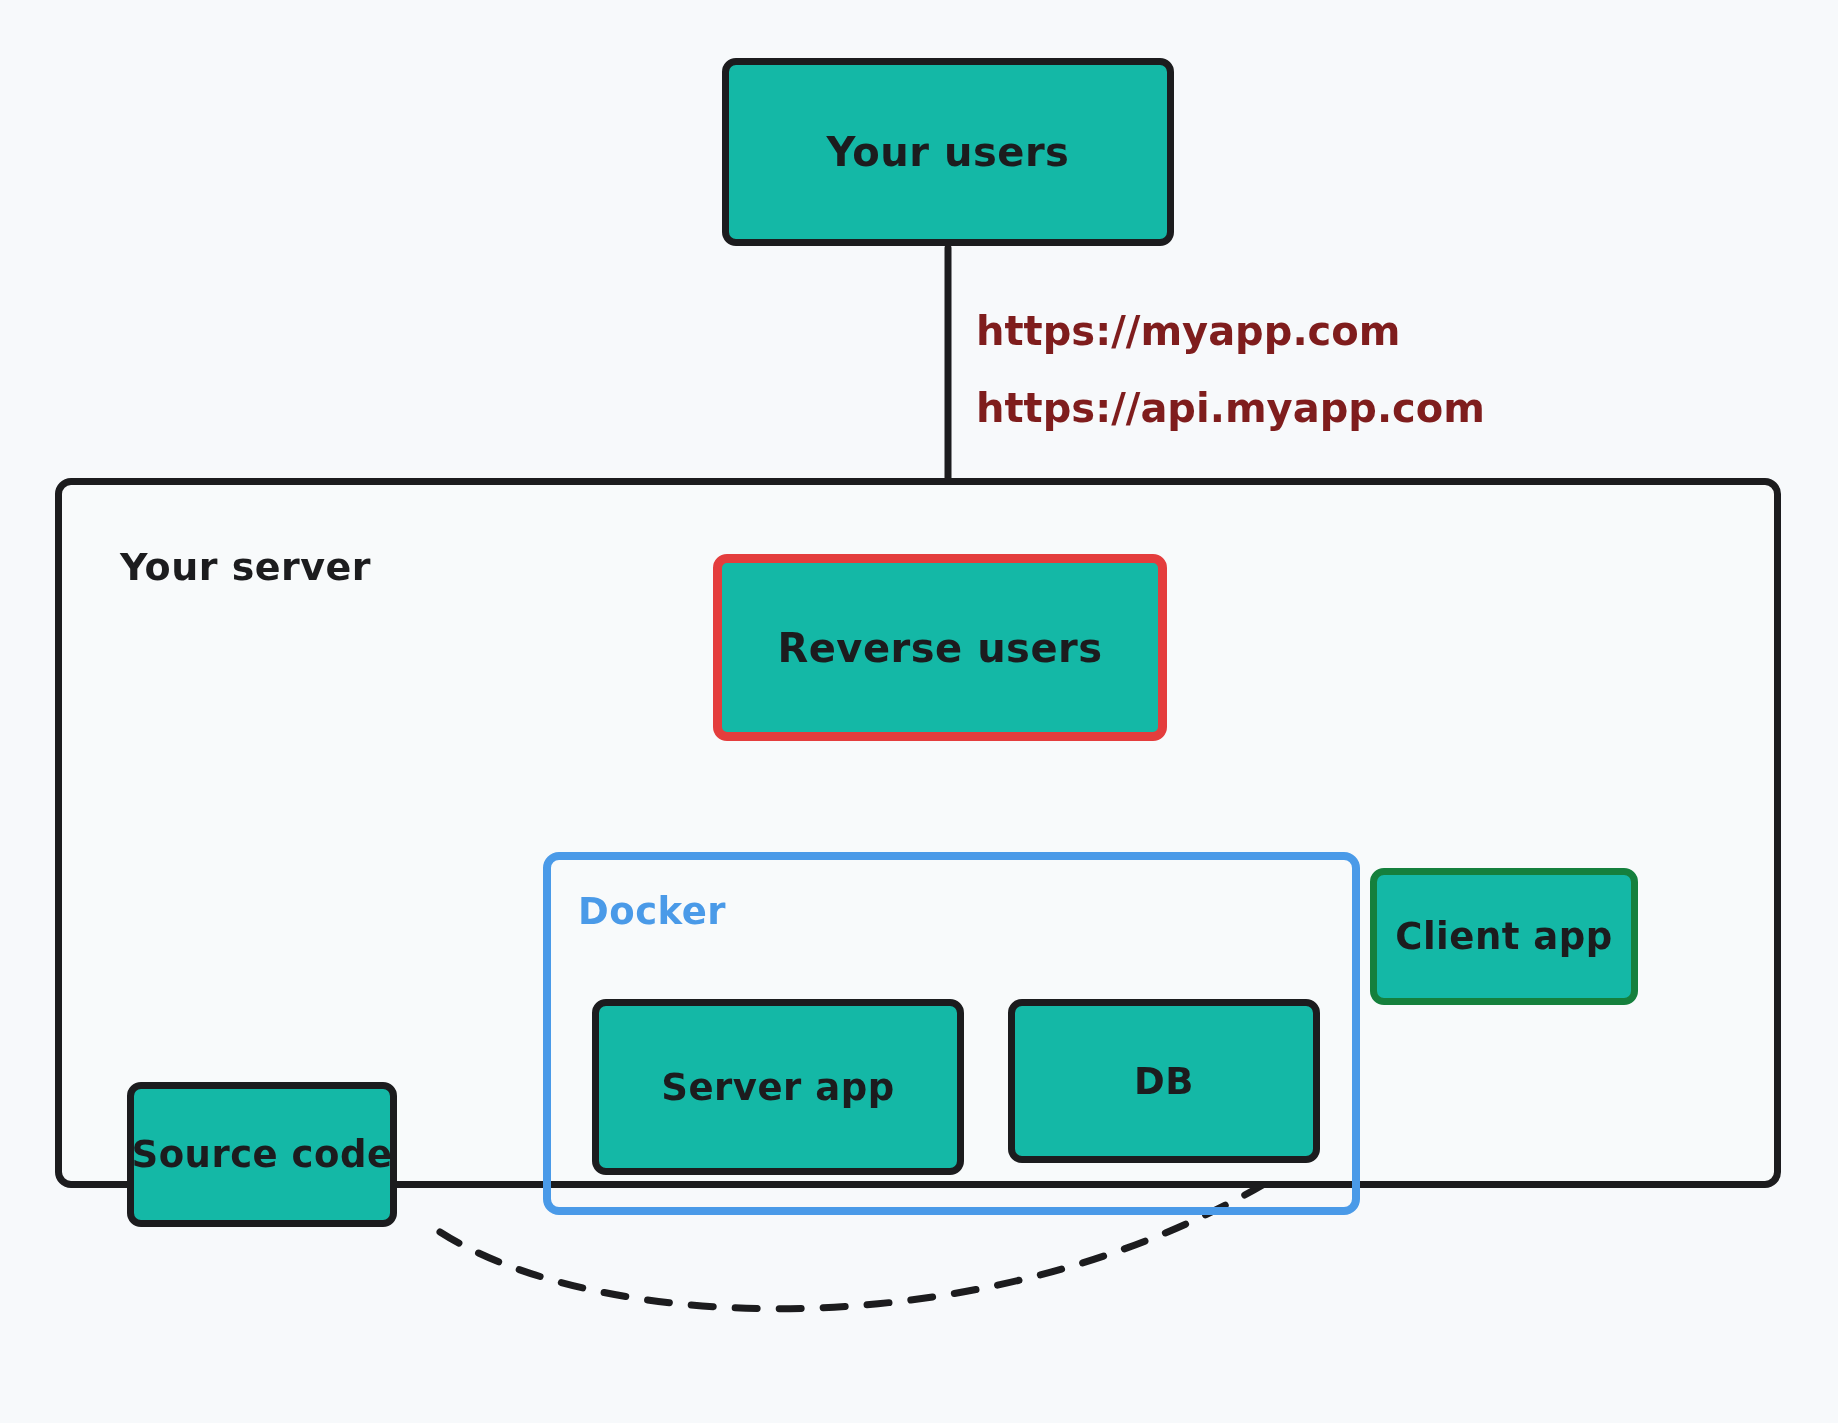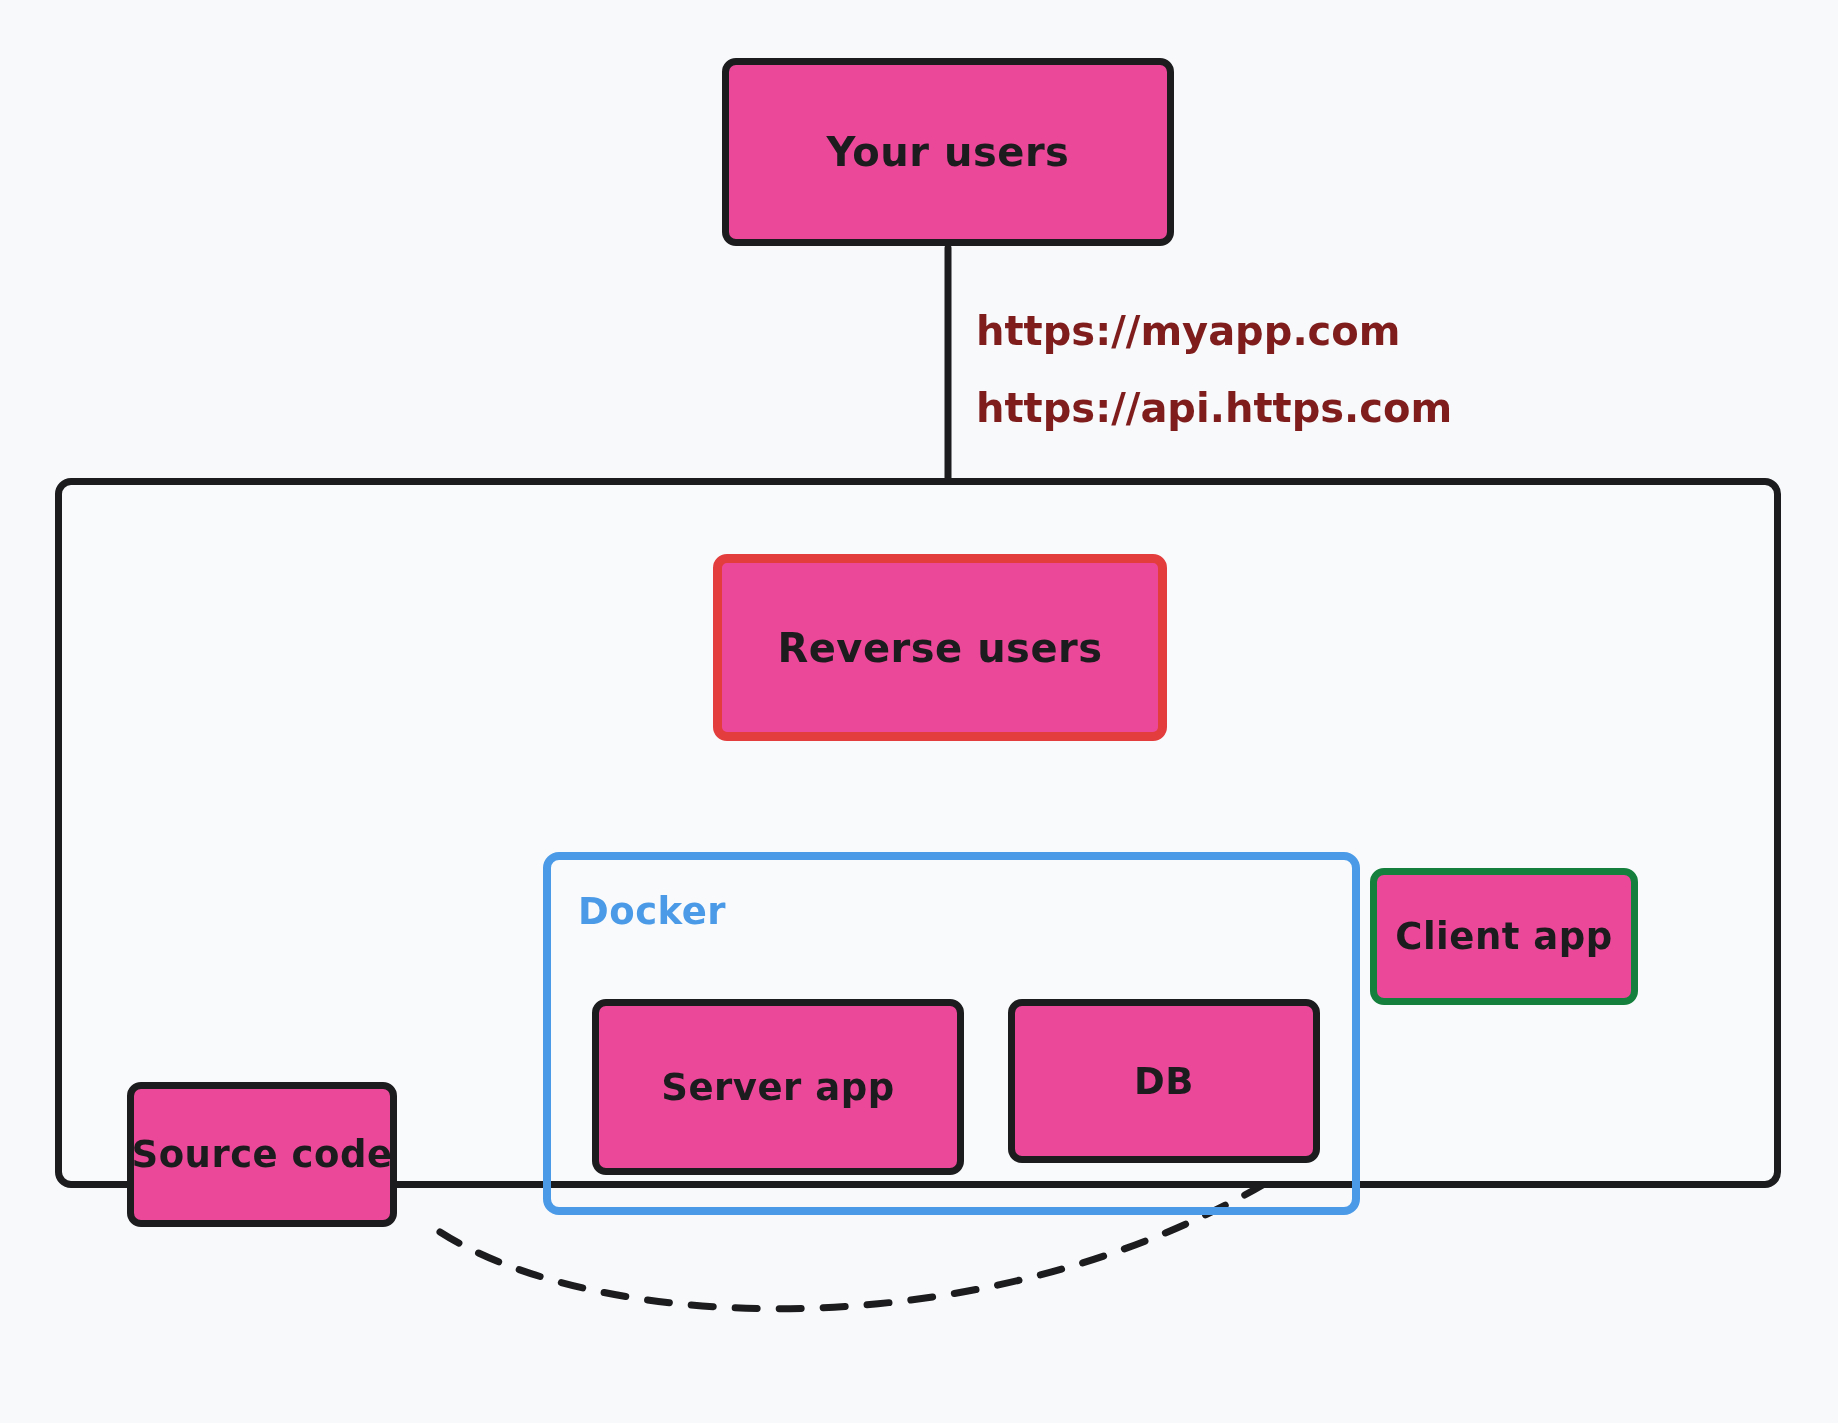--- a/index.html
+++ b/index.html
@@ -24,21 +24,21 @@
     top: 0;
     width: 1838px;
     height: 1423px;
   }
   .node {
     position: absolute;
     box-sizing: border-box;
     display: flex;
     align-items: center;
     justify-content: center;
-    background: #ec4899;
+    background: #14b8a6;
     border-radius: 14px;
     z-index: 3;
   }
   .node-label {
     font-family: "DejaVu Sans", sans-serif;
     font-weight: 700;
     color: #1c1c1e;
     letter-spacing: 0.5px;
     white-space: nowrap;
   }
@@ -171,20 +171,21 @@
     <path d="M 1170 717 L 1543 855" fill="none" stroke="#1c1c1e" stroke-width="7" stroke-linecap="round" marker-end="url(#arrow-solid)"></path>
 
     <path d="M 965 1071 L 1000 1071" fill="none" stroke="#1c1c1e" stroke-width="7" stroke-linecap="round" marker-end="url(#arrow-solid)"></path>
 
     <path d="M 470 1095 L 548 1070" fill="none" stroke="#1c1c1e" stroke-width="7" stroke-dasharray="22 22" stroke-linecap="round" marker-end="url(#arrow-dashed)"></path>
 
     <path d="M 440 1232 C 640 1360, 1180 1350, 1450 1030" fill="none" stroke="#1c1c1e" stroke-width="7" stroke-dasharray="22 22" stroke-linecap="round" marker-end="url(#arrow-dashed)"></path>
   </svg>
 
   <div class="node" id="server-box"></div>
+  <div class="node-label" id="server-box-label">Your server</div>
 
   <div class="node" id="docker-box"></div>
   <div class="node-label" id="docker-box-label">Docker</div>
 
   <div class="node" id="users-box">
     <span class="node-label">Your users</span>
   </div>
 
   <div class="node" id="proxy-box">
     <span class="node-label">Reverse users</span>
@@ -200,15 +201,15 @@
 
   <div class="node" id="client-box">
     <span class="node-label">Client app</span>
   </div>
 
   <div class="node" id="source-box">
     <span class="node-label">Source code</span>
   </div>
 
   <div class="edge-label" id="url-primary">https://myapp.com</div>
-  <div class="edge-label" id="url-api">https://api.https.com</div>
+  <div class="edge-label" id="url-api">https://api.myapp.com</div>
 
 </div>
 
 </body></html>

